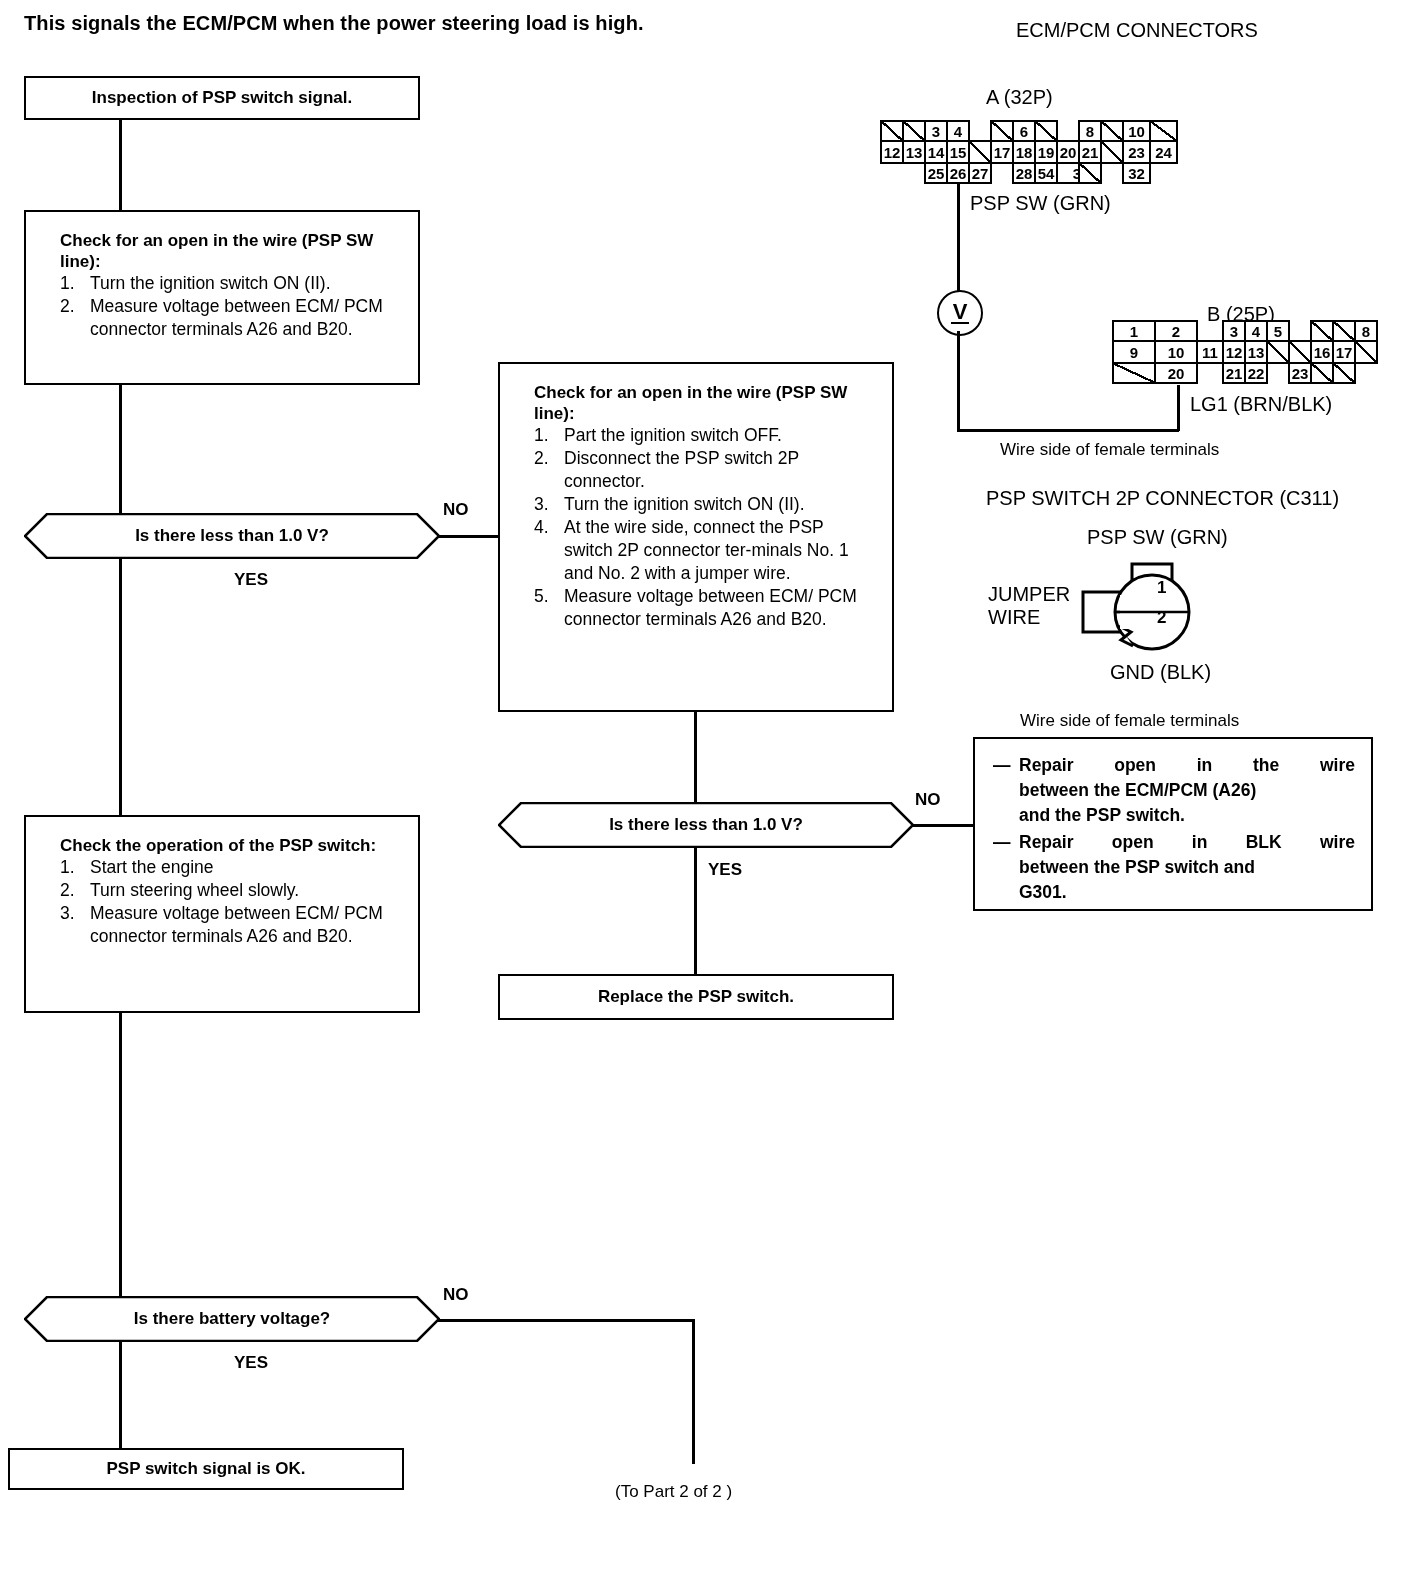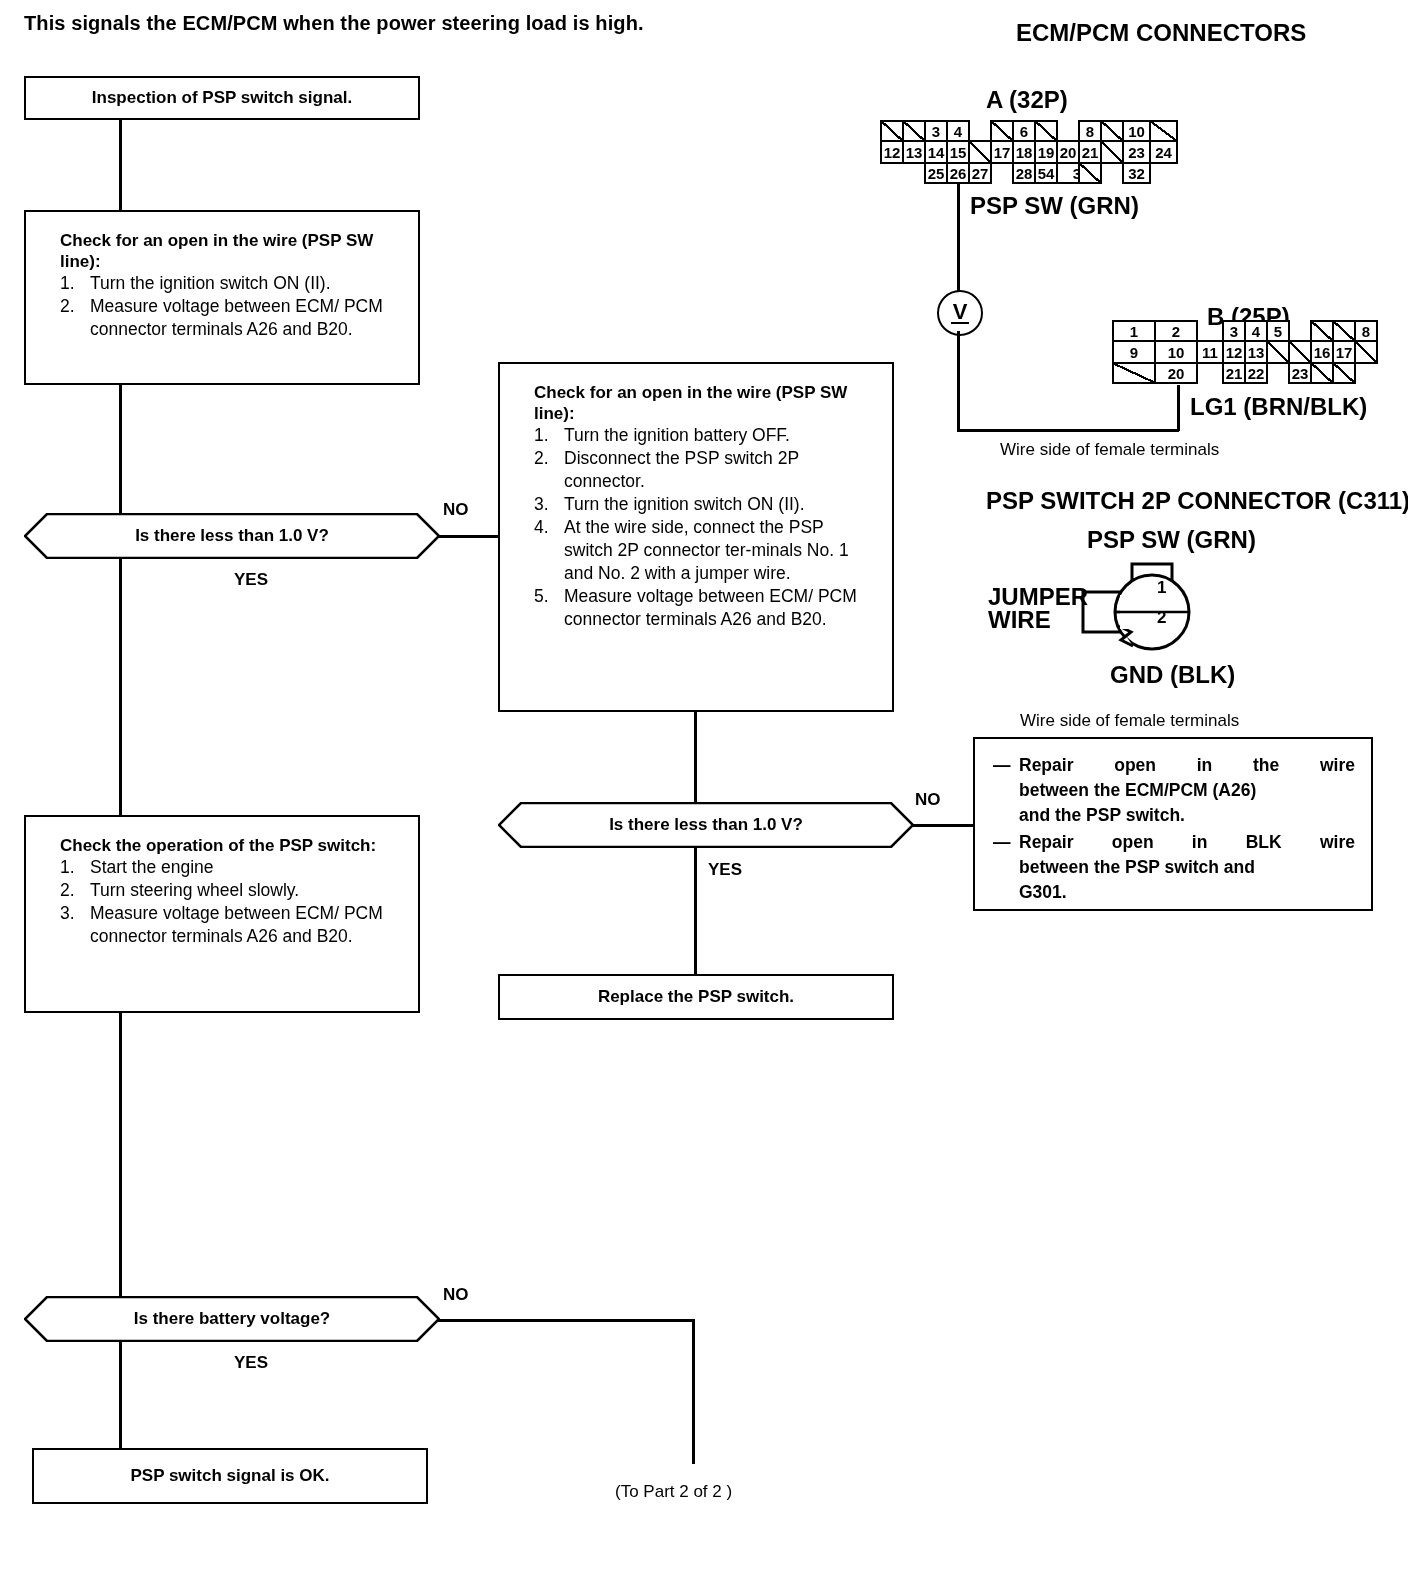--- a/index.html
+++ b/index.html
@@ -41,21 +41,21 @@
   }
 
   
   .ln{position:absolute;background:#000;}
   .lnv{width:2.5px;}
   .lnh{height:2.5px;}
 
   .edgelab{position:absolute;font-size:17px;font-weight:bold;}
 
   
-  .hdr{position:absolute;font-weight:bold;font-size:24px;white-space:nowrap;}
+  .hdr{position:absolute;font-weight:normal;font-size:20px;white-space:nowrap;}
   .capt{position:absolute;font-size:17px;white-space:nowrap;}
 
   .grid{position:absolute;}
   .cell{
     position:absolute;box-sizing:border-box;border:2px solid #000;background:#fff;
     display:flex;align-items:center;justify-content:center;
     font-weight:bold;font-size:15px;line-height:1;
   }
   .cell.blank{overflow:hidden;}
   .cell.blank::after{
@@ -110,21 +110,21 @@
 
 <div class="ln lnh abs" style="left:438px;top:535px;width:62px;"></div>
 
 <div class="ln lnv abs" style="left:119px;top:559px;height:256px;"></div>
 
 <div class="pbox abs" style="left:498px;top:362px;width:396px;height:350px;padding:18px 16px 0 34px;">
   <div class="title">Check for an open in the wire (PSP SW line):</div>
   <ul class="steps">
     <li>
         <span class="num">1.</span>
-        <span class="txt">Turn the ignition battery OFF.</span>
+        <span class="txt">Part the ignition switch OFF.</span>
       </li>
     <li>
         <span class="num">2.</span>
         <span class="txt">Disconnect the PSP switch 2P connector.</span>
       </li>
     <li>
         <span class="num">3.</span>
         <span class="txt">Turn the ignition switch ON (II).</span>
       </li>
     <li>
@@ -198,21 +198,21 @@
   </svg>
   <div class="hexlabel">Is there battery voltage?</div>
 </div>
 <div class="edgelab abs" style="left:234px;top:1353px;">YES</div>
 <div class="edgelab abs" style="left:443px;top:1285px;">NO</div>
 
 <div class="ln lnh abs" style="left:438px;top:1319px;width:256px;"></div>
 <div class="ln lnv abs" style="left:692px;top:1319px;height:145px;"></div>
 <div class="ln lnv abs" style="left:119px;top:1342px;height:108px;"></div>
 
-<div class="pbox centerlabel abs" style="left:32px;top:1448px;width:396px;height:56px;">
+<div class="pbox centerlabel abs" style="left:8px;top:1448px;width:396px;height:42px;">
   <span>PSP switch signal is OK.</span>
 </div>
 
 <div id="tofoot" class="abs" style="left:615px;top:1482px;">(To  Part 2 of 2 )</div>
 
 <div class="hdr" style="left:1016px;top:19px;">ECM/PCM CONNECTORS</div>
 <div class="hdr" style="left:986px;top:86px;">A (32P)</div>
 
 <div class="grid" style="left:880px;top:120px;width:300px;height:66px;">
 

